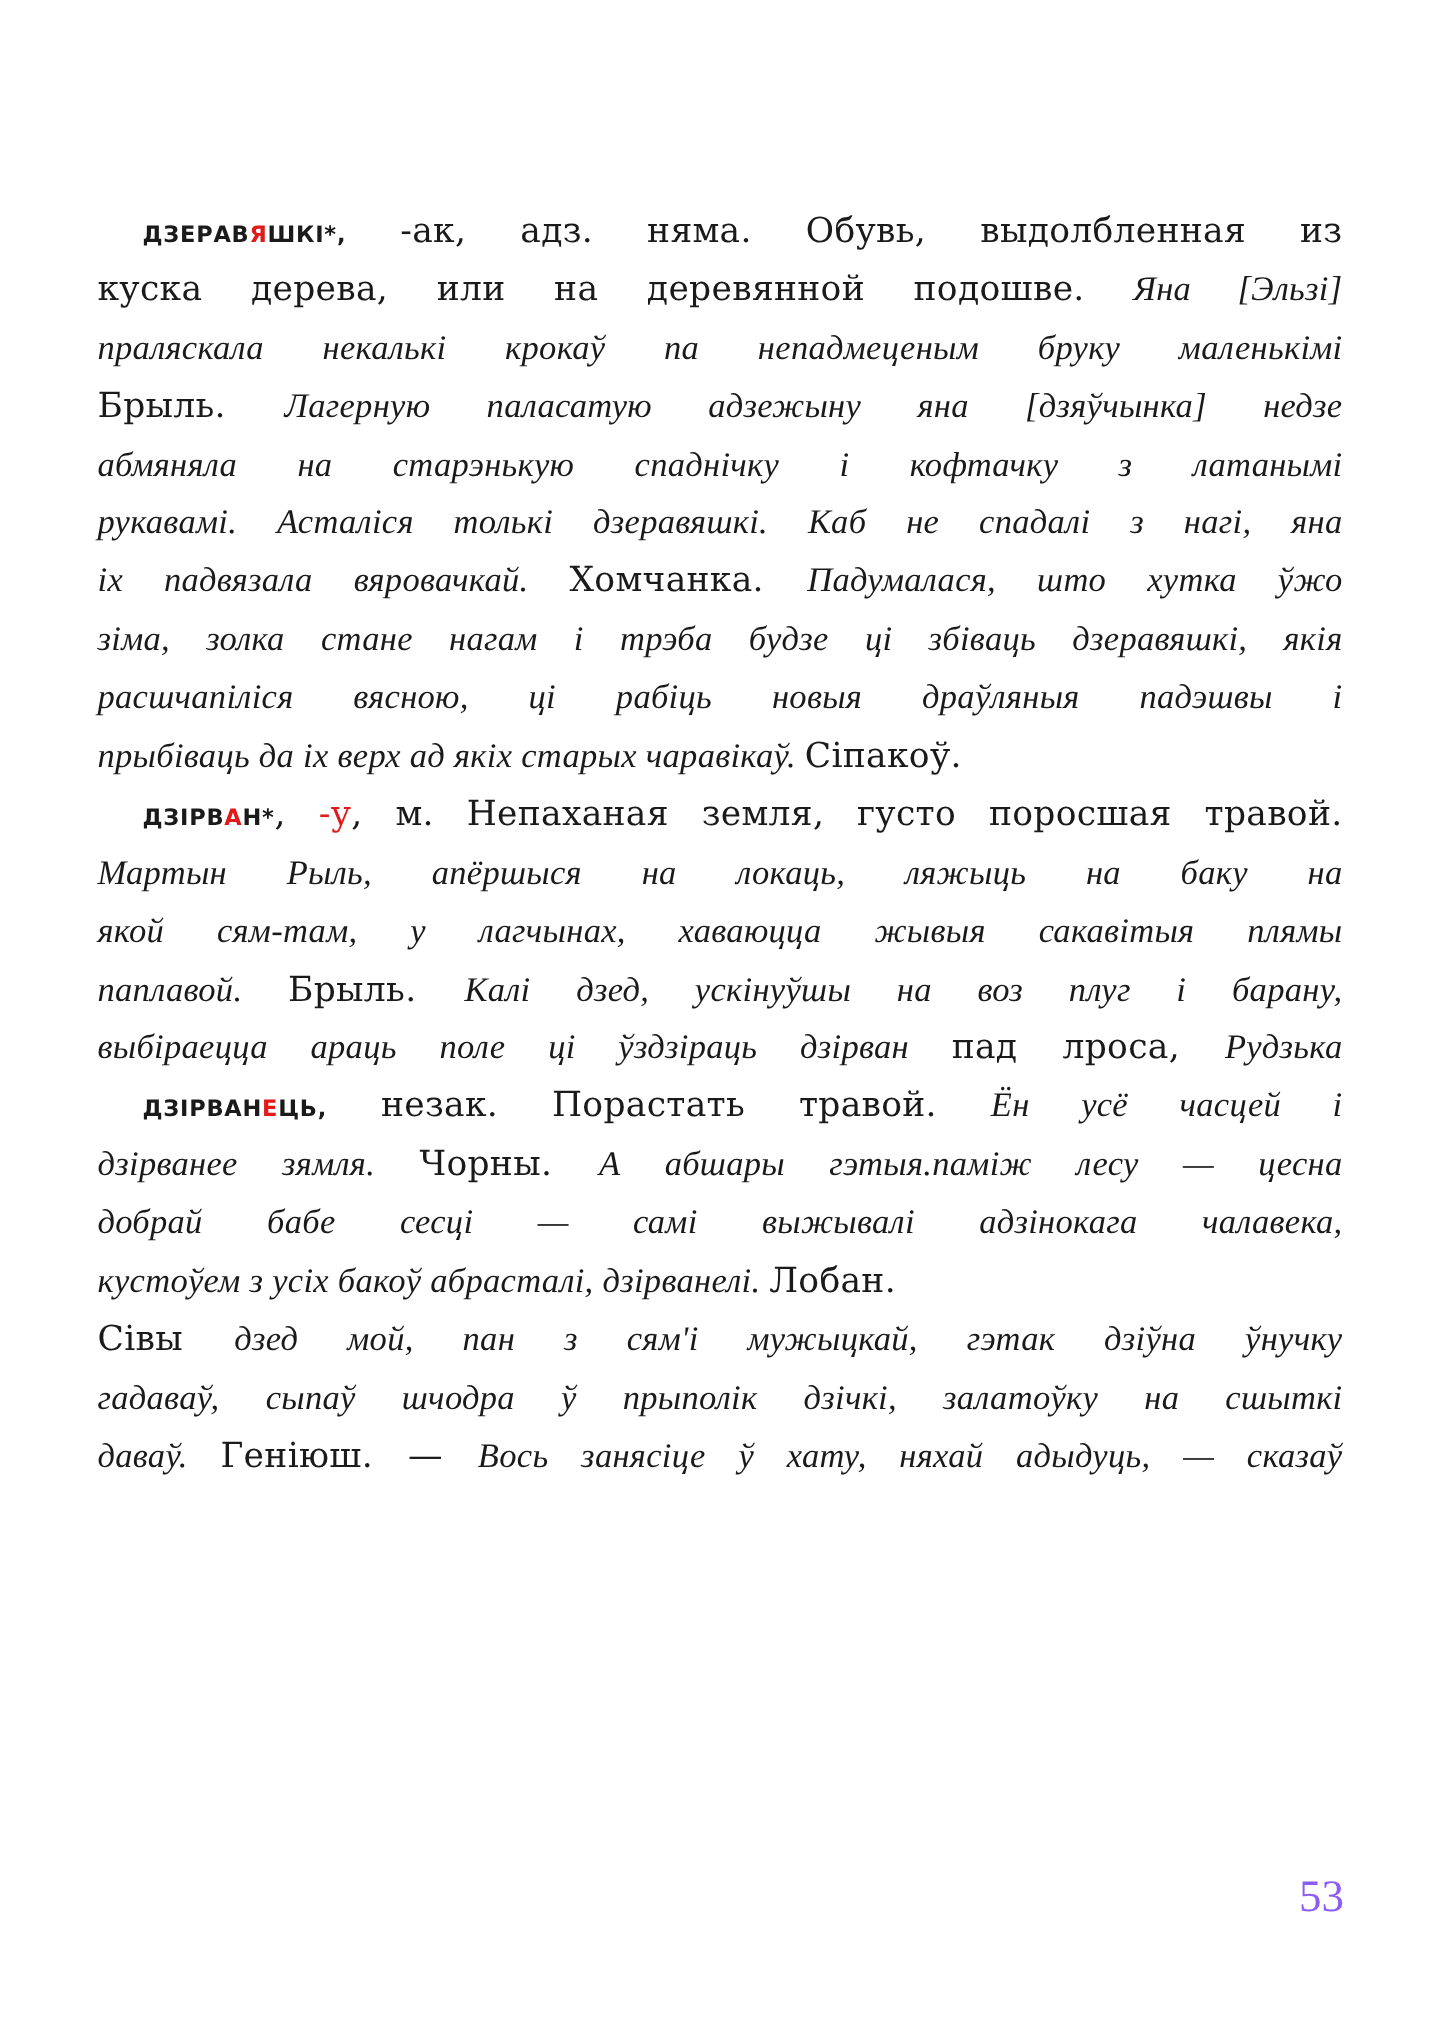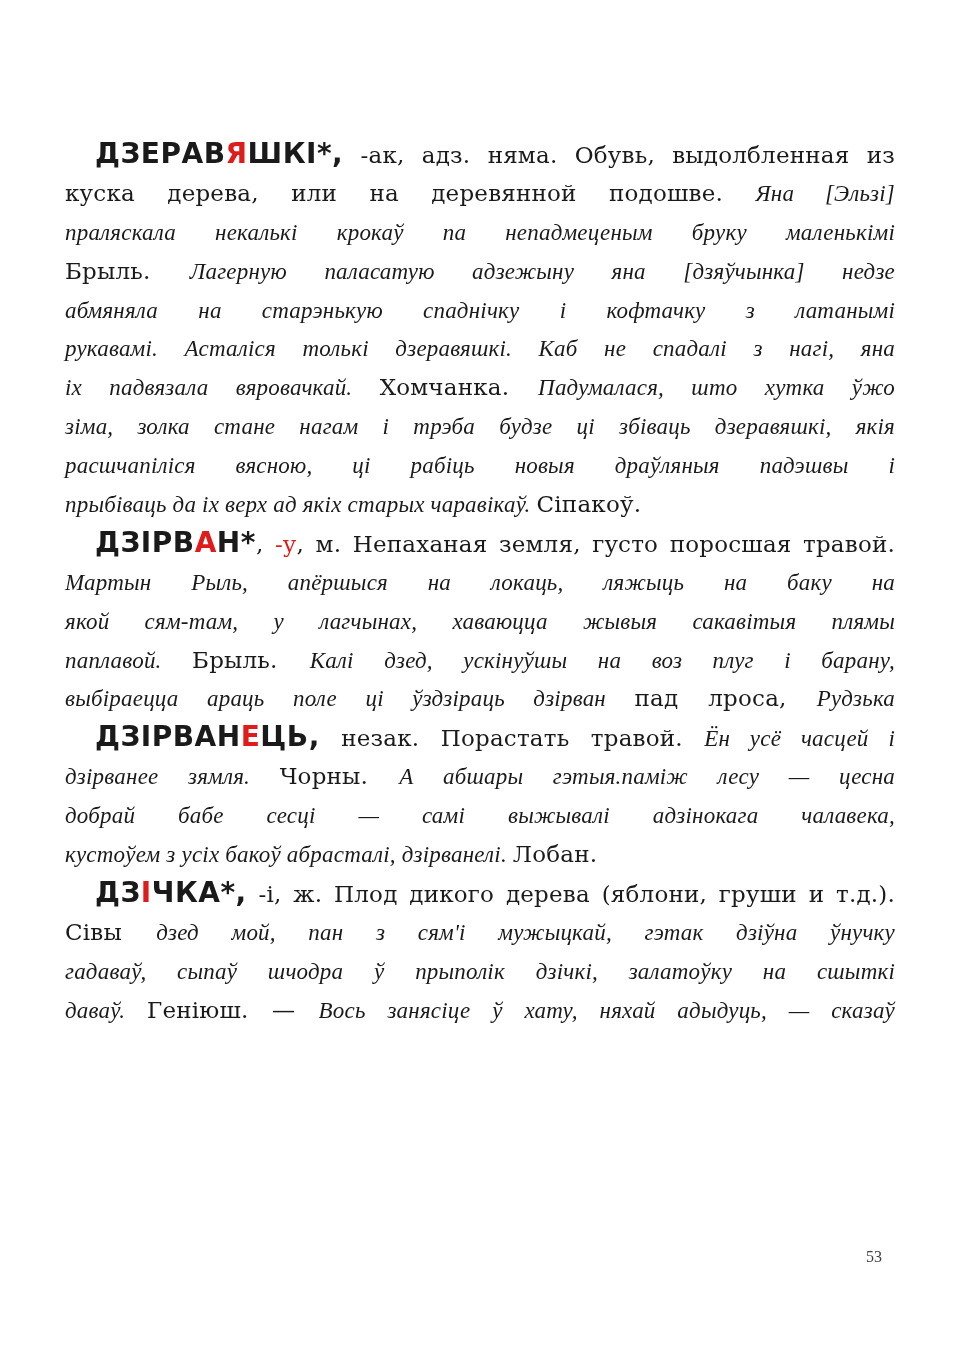--- a/index.html
+++ b/index.html
@@ -4,24 +4,24 @@
 <style>
   html, body { margin: 0; padding: 0; background: #ffffff; }
   body { width: 960px; height: 1360px; position: relative; overflow: hidden;
          font-family: "DejaVu Serif", serif; color: #1a1a1a; }
   .page { position: absolute; left: 65px; top: 135px; width: 830px; }
   .line { height: 38.9px; line-height: 38.9px; font-size: 23px; white-space: nowrap;
           text-align: justify; text-align-last: justify; letter-spacing: 0.2px; }
   .line.last { text-align-last: left; }
   .line.indent { padding-left: 30px; }
   .it { font-style: italic; font-family: Liberation Serif, serif; }
-  .hw { font-family: "DejaVu Sans", sans-serif; font-weight: bold; font-size: 28px; letter-spacing: 0.5px; }
+  .hw { font-family: "DejaVu Sans", sans-serif; font-weight: bold; font-size: 15px; letter-spacing: 0.5px; }
   .red { color: #e01b1b; }
   .page-num { position: absolute; left: 866px; top: 1248px; font-family: "Liberation Serif", serif;
-              font-size: 16px; color: #404040; }
+              font-size: 30px; color: #8b5cf6; }
 </style>
 </head>
 <body>
 
 <div class="page" id="page">
     <div class="line indent"><span class="hw">ДЗЕРАВ</span><span class="hw red">Я</span><span class="hw">ШКІ*,</span><span> -ак, адз. няма. Обувь, выдолбленная из</span></div>
     <div class="line"><span>куска дерева, или на деревянной подошве. </span><span class="it">Яна [Эльзі]</span></div>
     <div class="line"><span class="it">праляскала некалькі крокаў па непадмеценым бруку маленькімі</span></div>
     <div class="line"><span>Брыль. </span><span class="it">Лагерную паласатую адзежыну яна [дзяўчынка] недзе</span></div>
     <div class="line"><span class="it">абмяняла на старэнькую спаднічку і кофтачку з латанымі</span></div>
@@ -32,18 +32,17 @@
     <div class="line last"><span class="it">прыбіваць да іх верх ад якіх старых чаравікаў. </span><span>Сіпакоў.</span></div>
     <div class="line indent"><span class="hw">ДЗІРВ</span><span class="hw red">А</span><span class="hw">Н*</span><span>, </span><span class="red">-у</span><span>, м. Непаханая земля, густо поросшая травой.</span></div>
     <div class="line"><span class="it">Мартын Рыль, апёршыся на локаць, ляжыць на баку на</span></div>
     <div class="line"><span class="it">якой сям-там, у лагчынах, хаваюцца жывыя сакавітыя плямы</span></div>
     <div class="line"><span class="it">паплавой. </span><span>Брыль. </span><span class="it">Калі дзед, ускінуўшы на воз плуг і барану,</span></div>
     <div class="line"><span class="it">выбіраецца араць поле ці ўздзіраць дзірван </span><span>пад лроса, </span><span class="it">Рудзька</span></div>
     <div class="line indent"><span class="hw">ДЗІРВАН</span><span class="hw red">Е</span><span class="hw">ЦЬ,</span><span> незак. Порастать травой. </span><span class="it">Ён усё часцей і</span></div>
     <div class="line"><span class="it">дзірванее зямля. </span><span>Чорны. </span><span class="it">А абшары гэтыя.паміж лесу — цесна</span></div>
     <div class="line"><span class="it">добрай бабе сесці — самі выжывалі адзінокага чалавека,</span></div>
     <div class="line last"><span class="it">кустоўем з усіх бакоў абрасталі, дзірванелі. </span><span>Лобан.</span></div>
-    <div class="line indent"><span class="hw">ДЗ</span><span class="hw red">І</span><span class="hw">ЧКА*,</span><span> -і, ж. Плод дикого дерева (яблони, груши и т.д.).</span></div>
     <div class="line"><span>Сівы </span><span class="it">дзед мой, пан з сям'і мужыцкай, гэтак дзіўна ўнучку</span></div>
     <div class="line"><span class="it">гадаваў, сыпаў шчодра ў прыполік дзічкі, залатоўку на сшыткі</span></div>
     <div class="line"><span class="it">даваў. </span><span>Геніюш. — </span><span class="it">Вось занясіце ў хату, няхай адыдуць, — сказаў</span></div>
   </div>
 <div class="page-num">53</div>
 
 </body></html>

